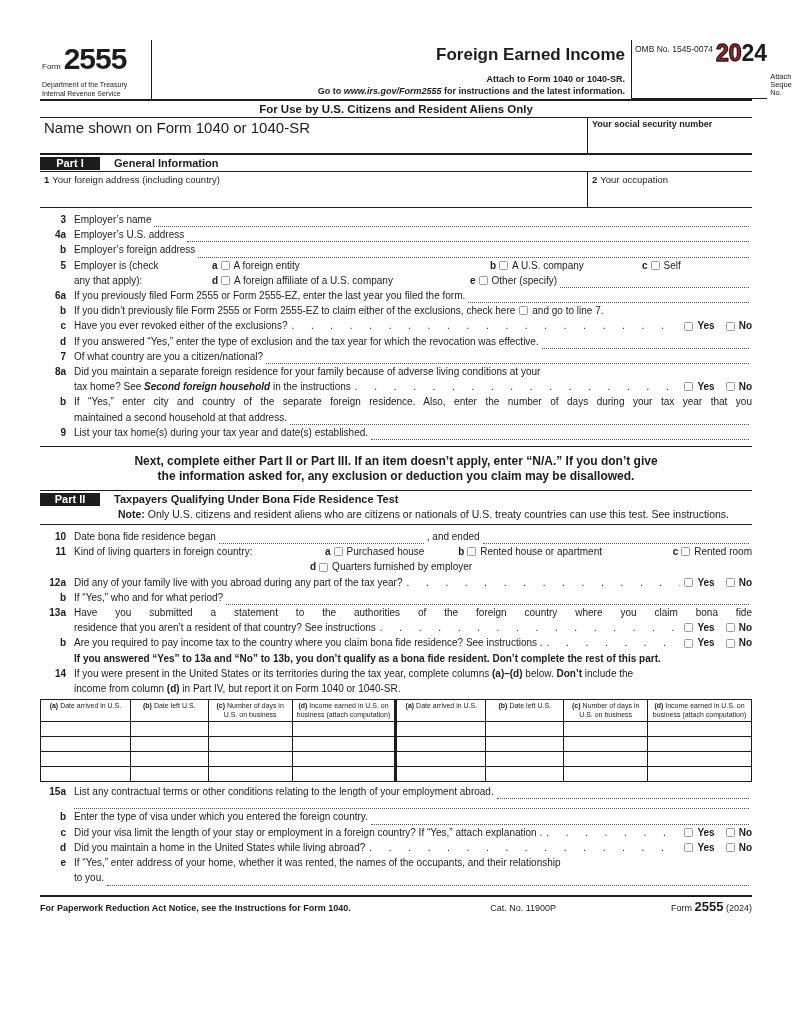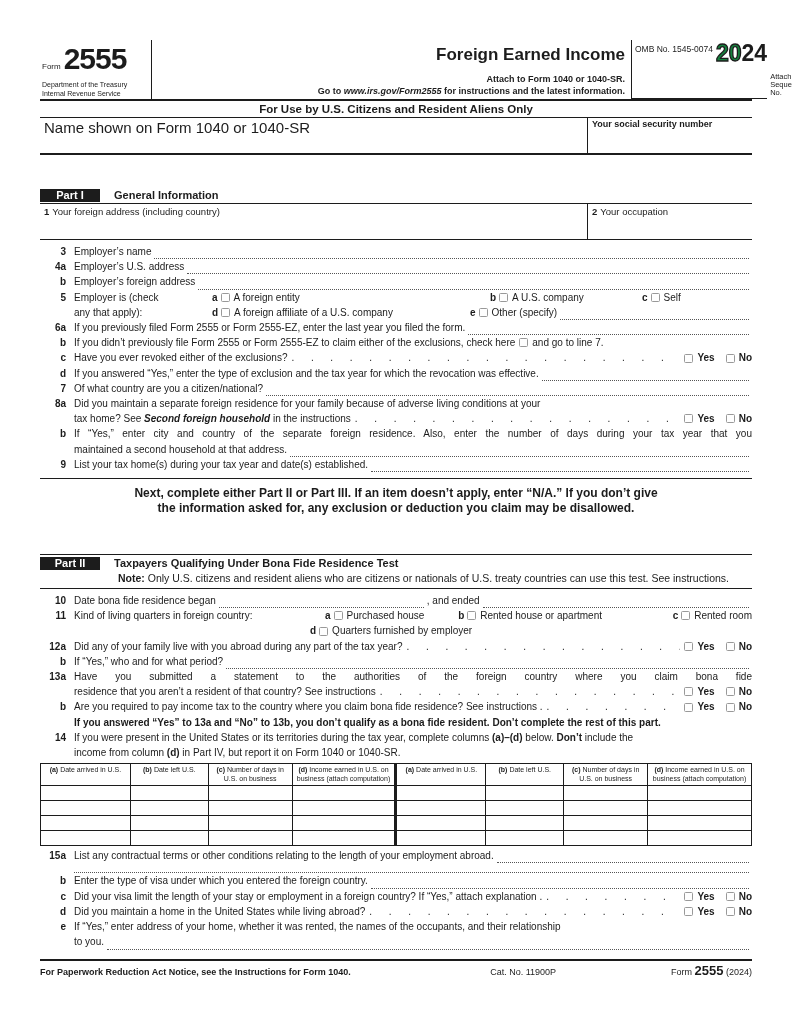--- a/index.html
+++ b/index.html
@@ -19,33 +19,33 @@
   .formnum { font-size:30px; font-weight:bold; letter-spacing:-1px; line-height:30px; }
   .dept { font-size:7px; line-height:8.5px; margin-top:auto; }
   .hdr-center { flex:1; border-right:1.5px solid #1c1c1c; text-align:right; padding:5px 6px 3px; }
   .ftitle { font-size:17px; font-weight:bold; }
   .attach { font-size:9px; font-weight:bold; margin-top:9px; }
   .goto { font-size:9px; font-weight:bold; margin-top:2px; }
   .goto i { font-style:italic; }
   .hdr-right { width:120px; display:flex; flex-direction:row; }
   .omb { font-size:8.5px; padding:4px 3px 3px; border-bottom:1px solid #1c1c1c; white-space:nowrap; }
   .yearrow { text-align:center; padding:1px 0 0; border-bottom:1px solid #1c1c1c; line-height:24px; }
-  .yr-out { font-size:23px; font-weight:bold; color:#15803d; -webkit-text-stroke:1.3px #1c1c1c; }
+  .yr-out { font-size:23px; font-weight:bold; color:#b91c1c; -webkit-text-stroke:1.3px #1c1c1c; }
   .yr-solid { font-size:23px; font-weight:bold; }
   .attseq { font-size:7.5px; line-height:8px; padding:2px 3px 2px; display:flex; align-items:flex-end; gap:2px; }
   .attno { font-size:11px; font-weight:bold; line-height:10px; }
 
   .subtitle { text-align:center; font-weight:bold; font-size:11.5px; padding:2px 0; border-bottom:1.5px solid #1c1c1c; }
 
   .namerow { display:flex; min-height:37px; border-bottom:2px solid #1c1c1c; }
   .namecell { flex:1; border-right:1px solid #1c1c1c; padding:1px 4px; font-size:15px; }
   .ssncell { width:164px; padding:1px 4px; font-size:9px; font-weight:bold; }
 
   
-  .parthdr { display:flex; border-bottom:1.5px solid #1c1c1c; padding:1.5px 0;margin-top:32px; }
+  .parthdr { display:flex; border-bottom:1.5px solid #1c1c1c; padding:1.5px 0; }
   .partbox { background:#1c1c1c; color:#fff; font-weight:bold; font-size:11px; padding:0 8px 1px; min-width:60px; text-align:center; }
   .parttitle { font-weight:bold; font-size:11px; margin-left:14px; }
   .parthdr2 { border-bottom:none; }
   .p2note { font-size:10.5px; line-height:13px; padding:1px 0 3px 78px; border-bottom:1.5px solid #1c1c1c; }
 
   .row12 { display:flex; min-height:36px; border-bottom:1.5px solid #1c1c1c; font-size:9.5px; }
   .cell1 { flex:1; border-right:1px solid #1c1c1c; padding:2px 4px; }
   .cell2 { width:164px; padding:2px 4px; }
   .qnum { font-weight:bold; margin-right:3px; }
 

